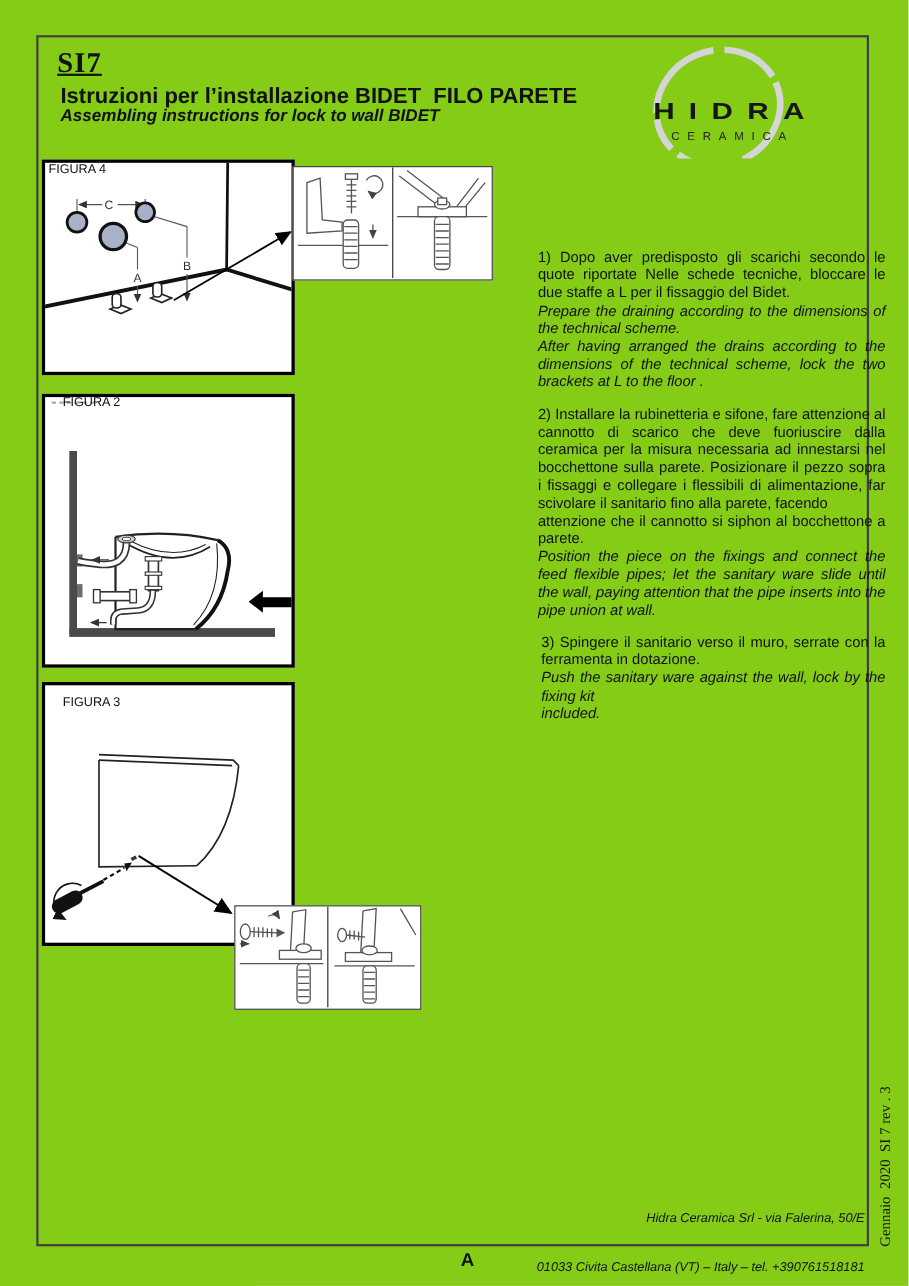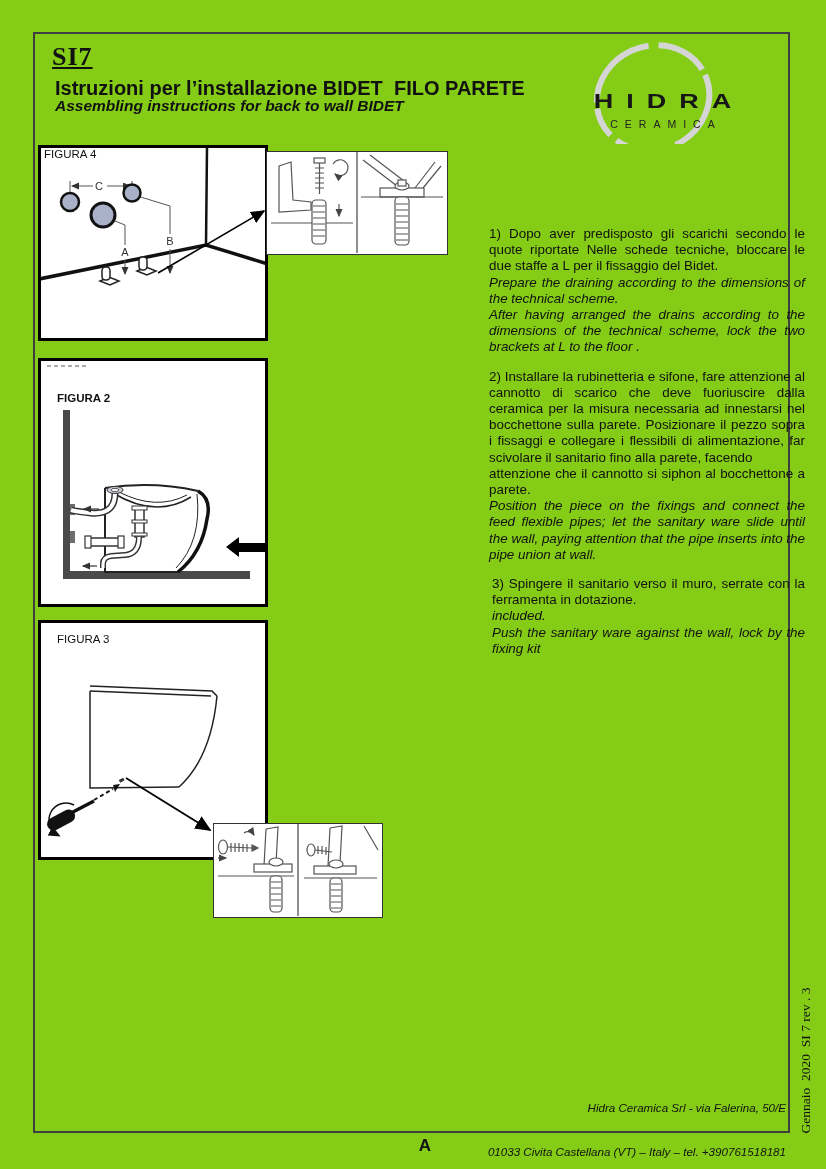--- a/index.html
+++ b/index.html
@@ -23,21 +23,21 @@
                 transform:scaleY(.78); color:#161616; }
   .logo-sub { position:absolute; left:0; top:76px; width:100%; text-align:center;
               font-size:10.5px; letter-spacing:7px; text-indent:7px; color:#222; }
   
   .figbox { position:absolute; background:#fff; border:3px solid #000; z-index:10; }
   #fig1 { left:38px; top:145px; width:230px; height:196px; }
   #fig2 { left:38px; top:358px; width:230px; height:249px; }
   #fig3 { left:38px; top:620px; width:230px; height:240px; }
   .figlabel { position:absolute; font-size:11.5px; color:#111; z-index:12; }
   #lbl1 { left:44px; top:148px; }
-  #lbl2 { left:57px; top:392px;font-weight:bold; }
+  #lbl2 { left:57px; top:360px; }
   #lbl3 { left:57px; top:633px; }
   .inset { position:absolute; background:#fff; border:1.5px solid #333; z-index:20; }
   #inset1 { left:266px; top:151px; width:182px; height:104px; }
   #inset3 { left:213px; top:823px; width:170px; height:95px; }
   .figbox svg, .inset svg { position:absolute; left:0; top:0; }
   .connector { position:absolute; z-index:30; }
   #conn1 { left:150px; top:195px; }
   #conn3 { left:118px; top:770px; }
   
   .col { position:absolute; left:473px; top:226px; width:316px;
@@ -59,21 +59,21 @@
 </style>
 </head>
 <body>
 
 <div class="page">
 
   <div class="frame"></div>
 
   <div class="model">SI7</div>
   <div class="title-it">Istruzioni per l’installazione BIDET  FILO PARETE</div>
-  <div class="title-en">Assembling instructions for back to wall BIDET</div>
+  <div class="title-en">Assembling instructions for lock to wall BIDET</div>
 
   <div class="logo">
     <svg width="215" height="102" viewBox="0 0 215 102">
       <ellipse cx="98" cy="56" rx="57" ry="52" fill="none" stroke="#d5d5d5" stroke-width="6" stroke-dasharray="84 10 52 8 30 6" transform="rotate(-24 98 56)"></ellipse>
     </svg>
     <div class="logo-brand">HIDRA</div>
     <div class="logo-sub">CERAMICA</div>
   </div>
 
   <div class="figbox" id="fig1">
@@ -289,22 +289,22 @@
       <p class="en">Prepare the draining according to the dimensions of the technical scheme.</p>
       <p class="en">After having arranged the drains according to the dimensions of the technical scheme, lock the two brackets at L to the floor .</p>
     </div>
     <div class="step" id="step2">
       <p>2) Installare la rubinetteria e sifone, fare attenzione al cannotto di scarico che deve fuoriuscire dalla ceramica per la misura necessaria ad innestarsi nel bocchettone sulla parete. Posizionare il pezzo sopra i fissaggi e collegare i flessibili di alimentazione, far scivolare il sanitario fino alla parete, facendo</p>
       <p>attenzione che il cannotto si siphon al bocchettone a parete.</p>
       <p class="en">Position the piece on the fixings and connect the feed flexible pipes; let the sanitary ware slide until the wall, paying attention that the pipe inserts into the pipe union at wall.</p>
     </div>
     <div class="step" id="step3">
       <p>3) Spingere il sanitario verso il muro, serrate con la ferramenta in dotazione.</p>
+      <p class="en">Push the sanitary ware against the wall, lock by the fixing kit</p>
       <p class="en">included.</p>
-      <p class="en">Push the sanitary ware against the wall, lock by the fixing kit</p>
     </div>
   </div>
 
   <div class="footer">
     <div>Hidra Ceramica Srl - via Falerina, 50/E</div>
     <div>01033 Civita Castellana (VT) – Italy – tel. +390761518181</div>
     
     
   </div>
 

